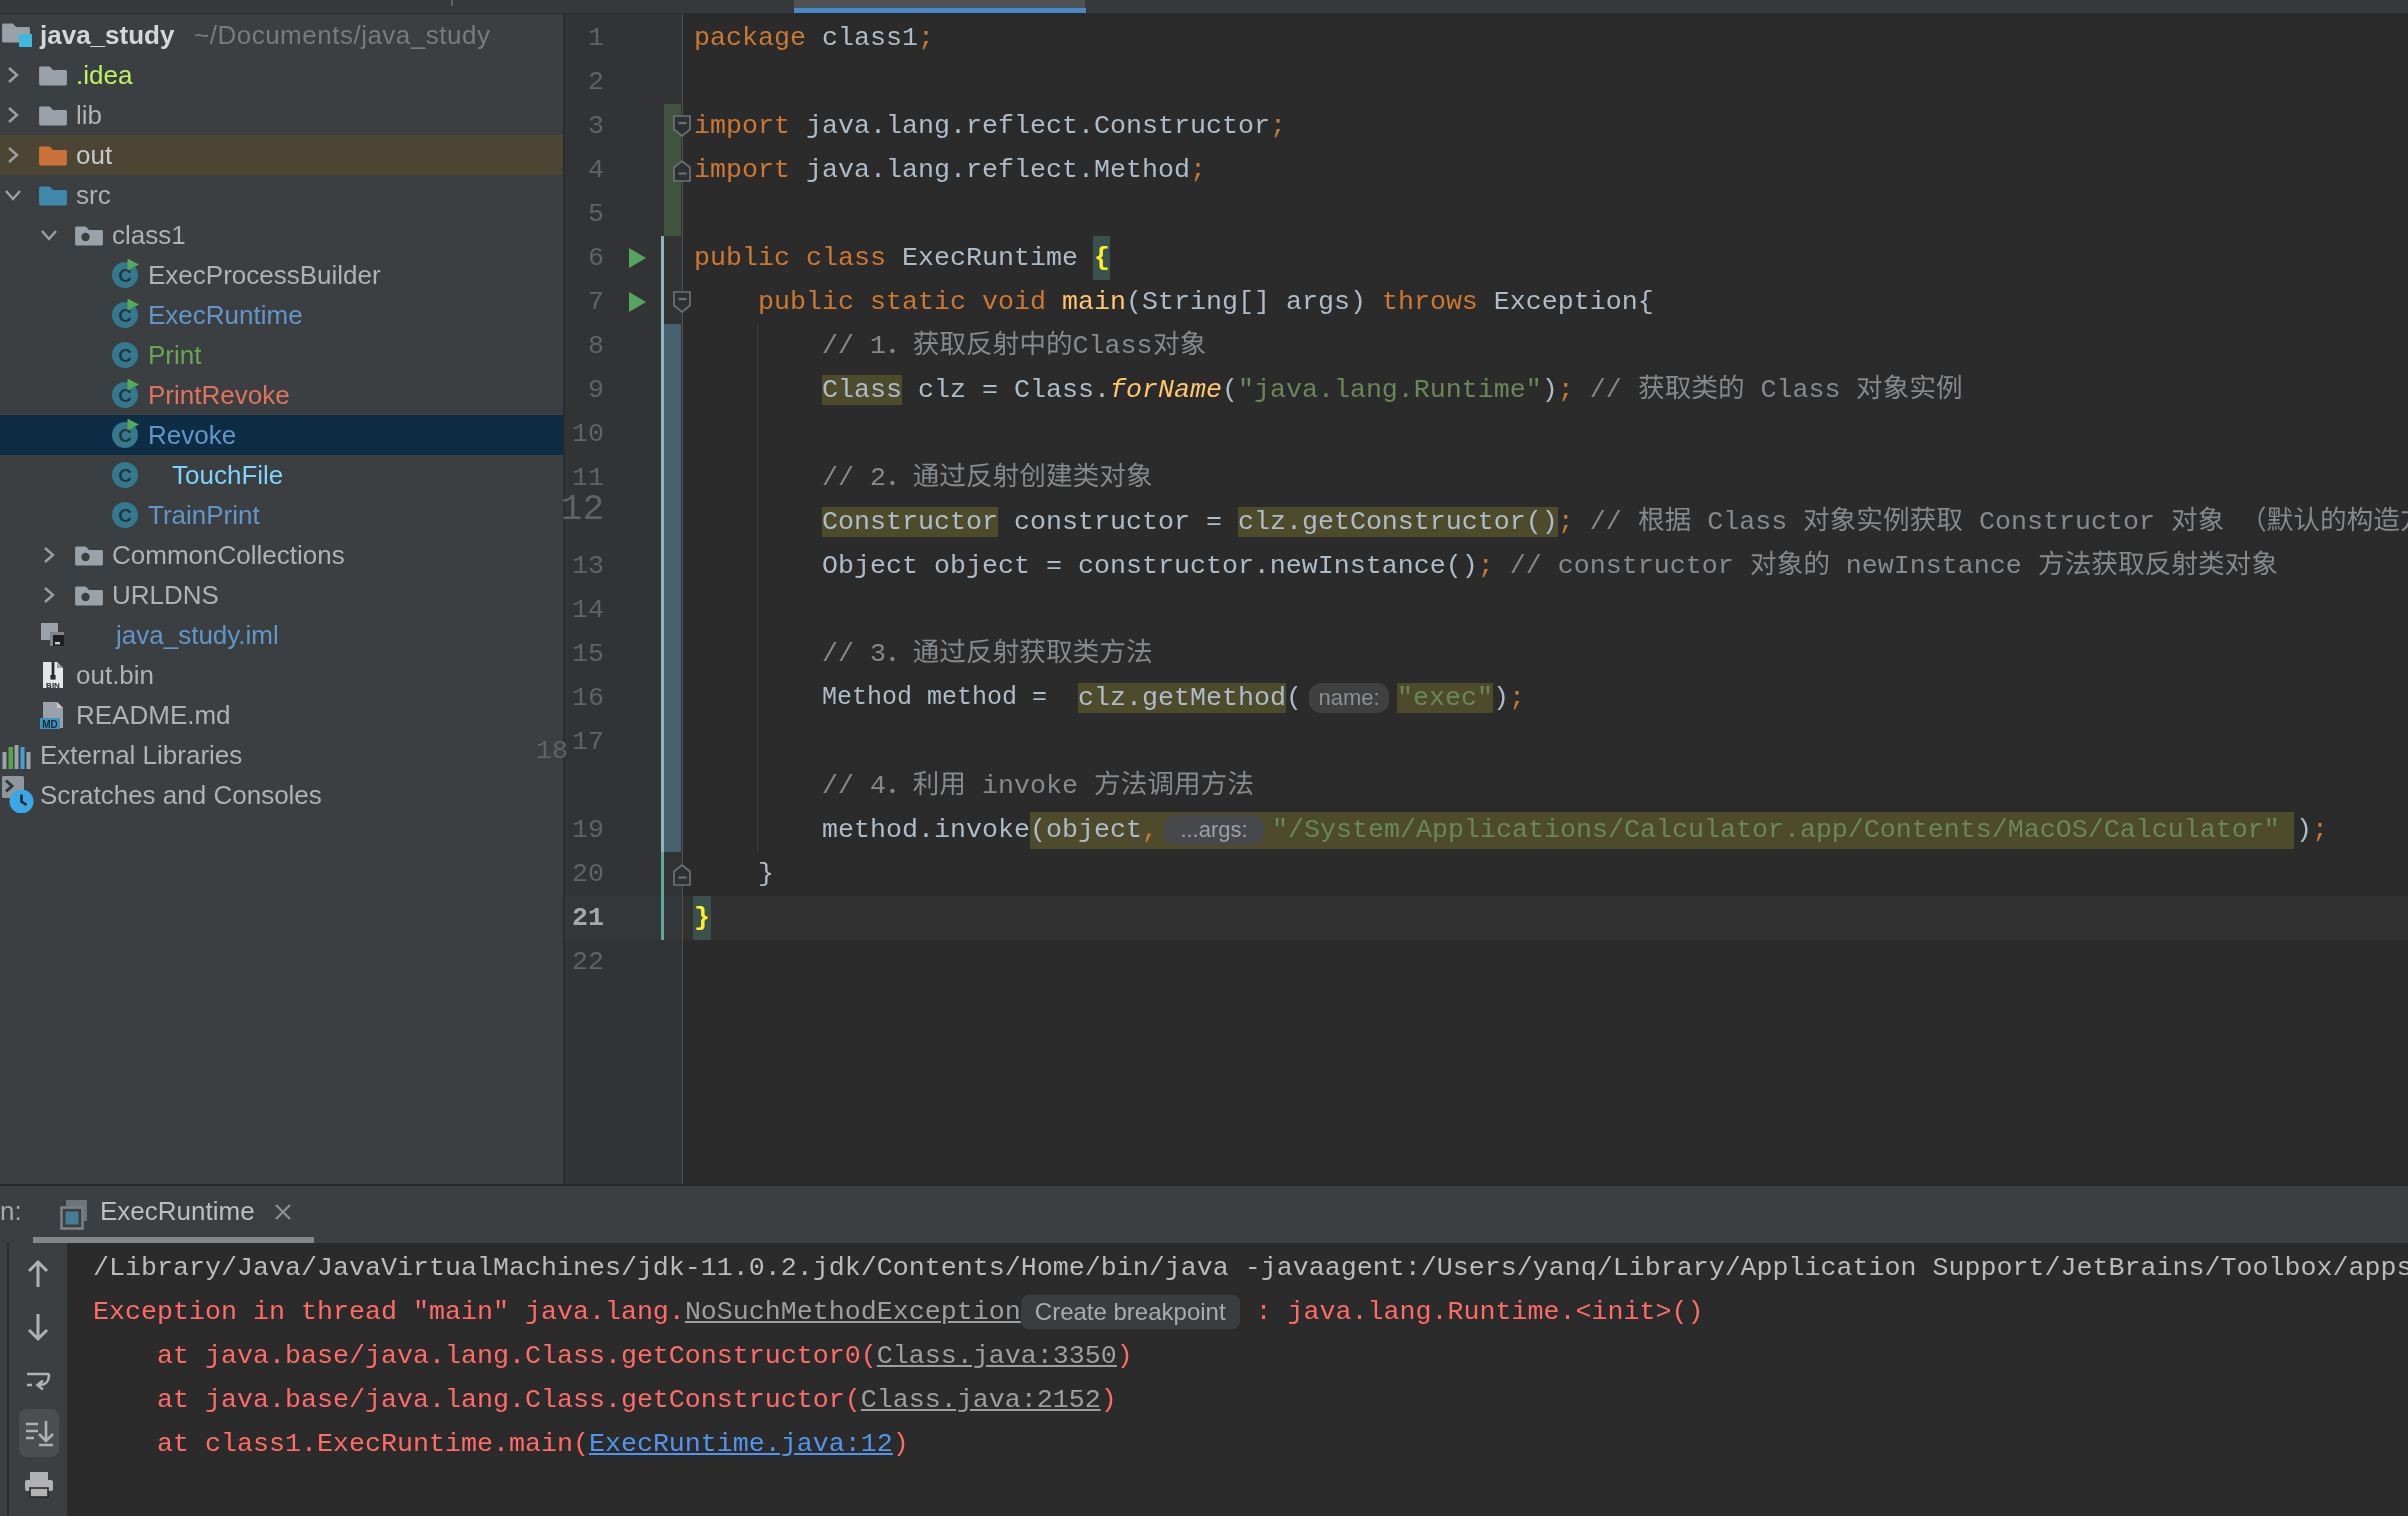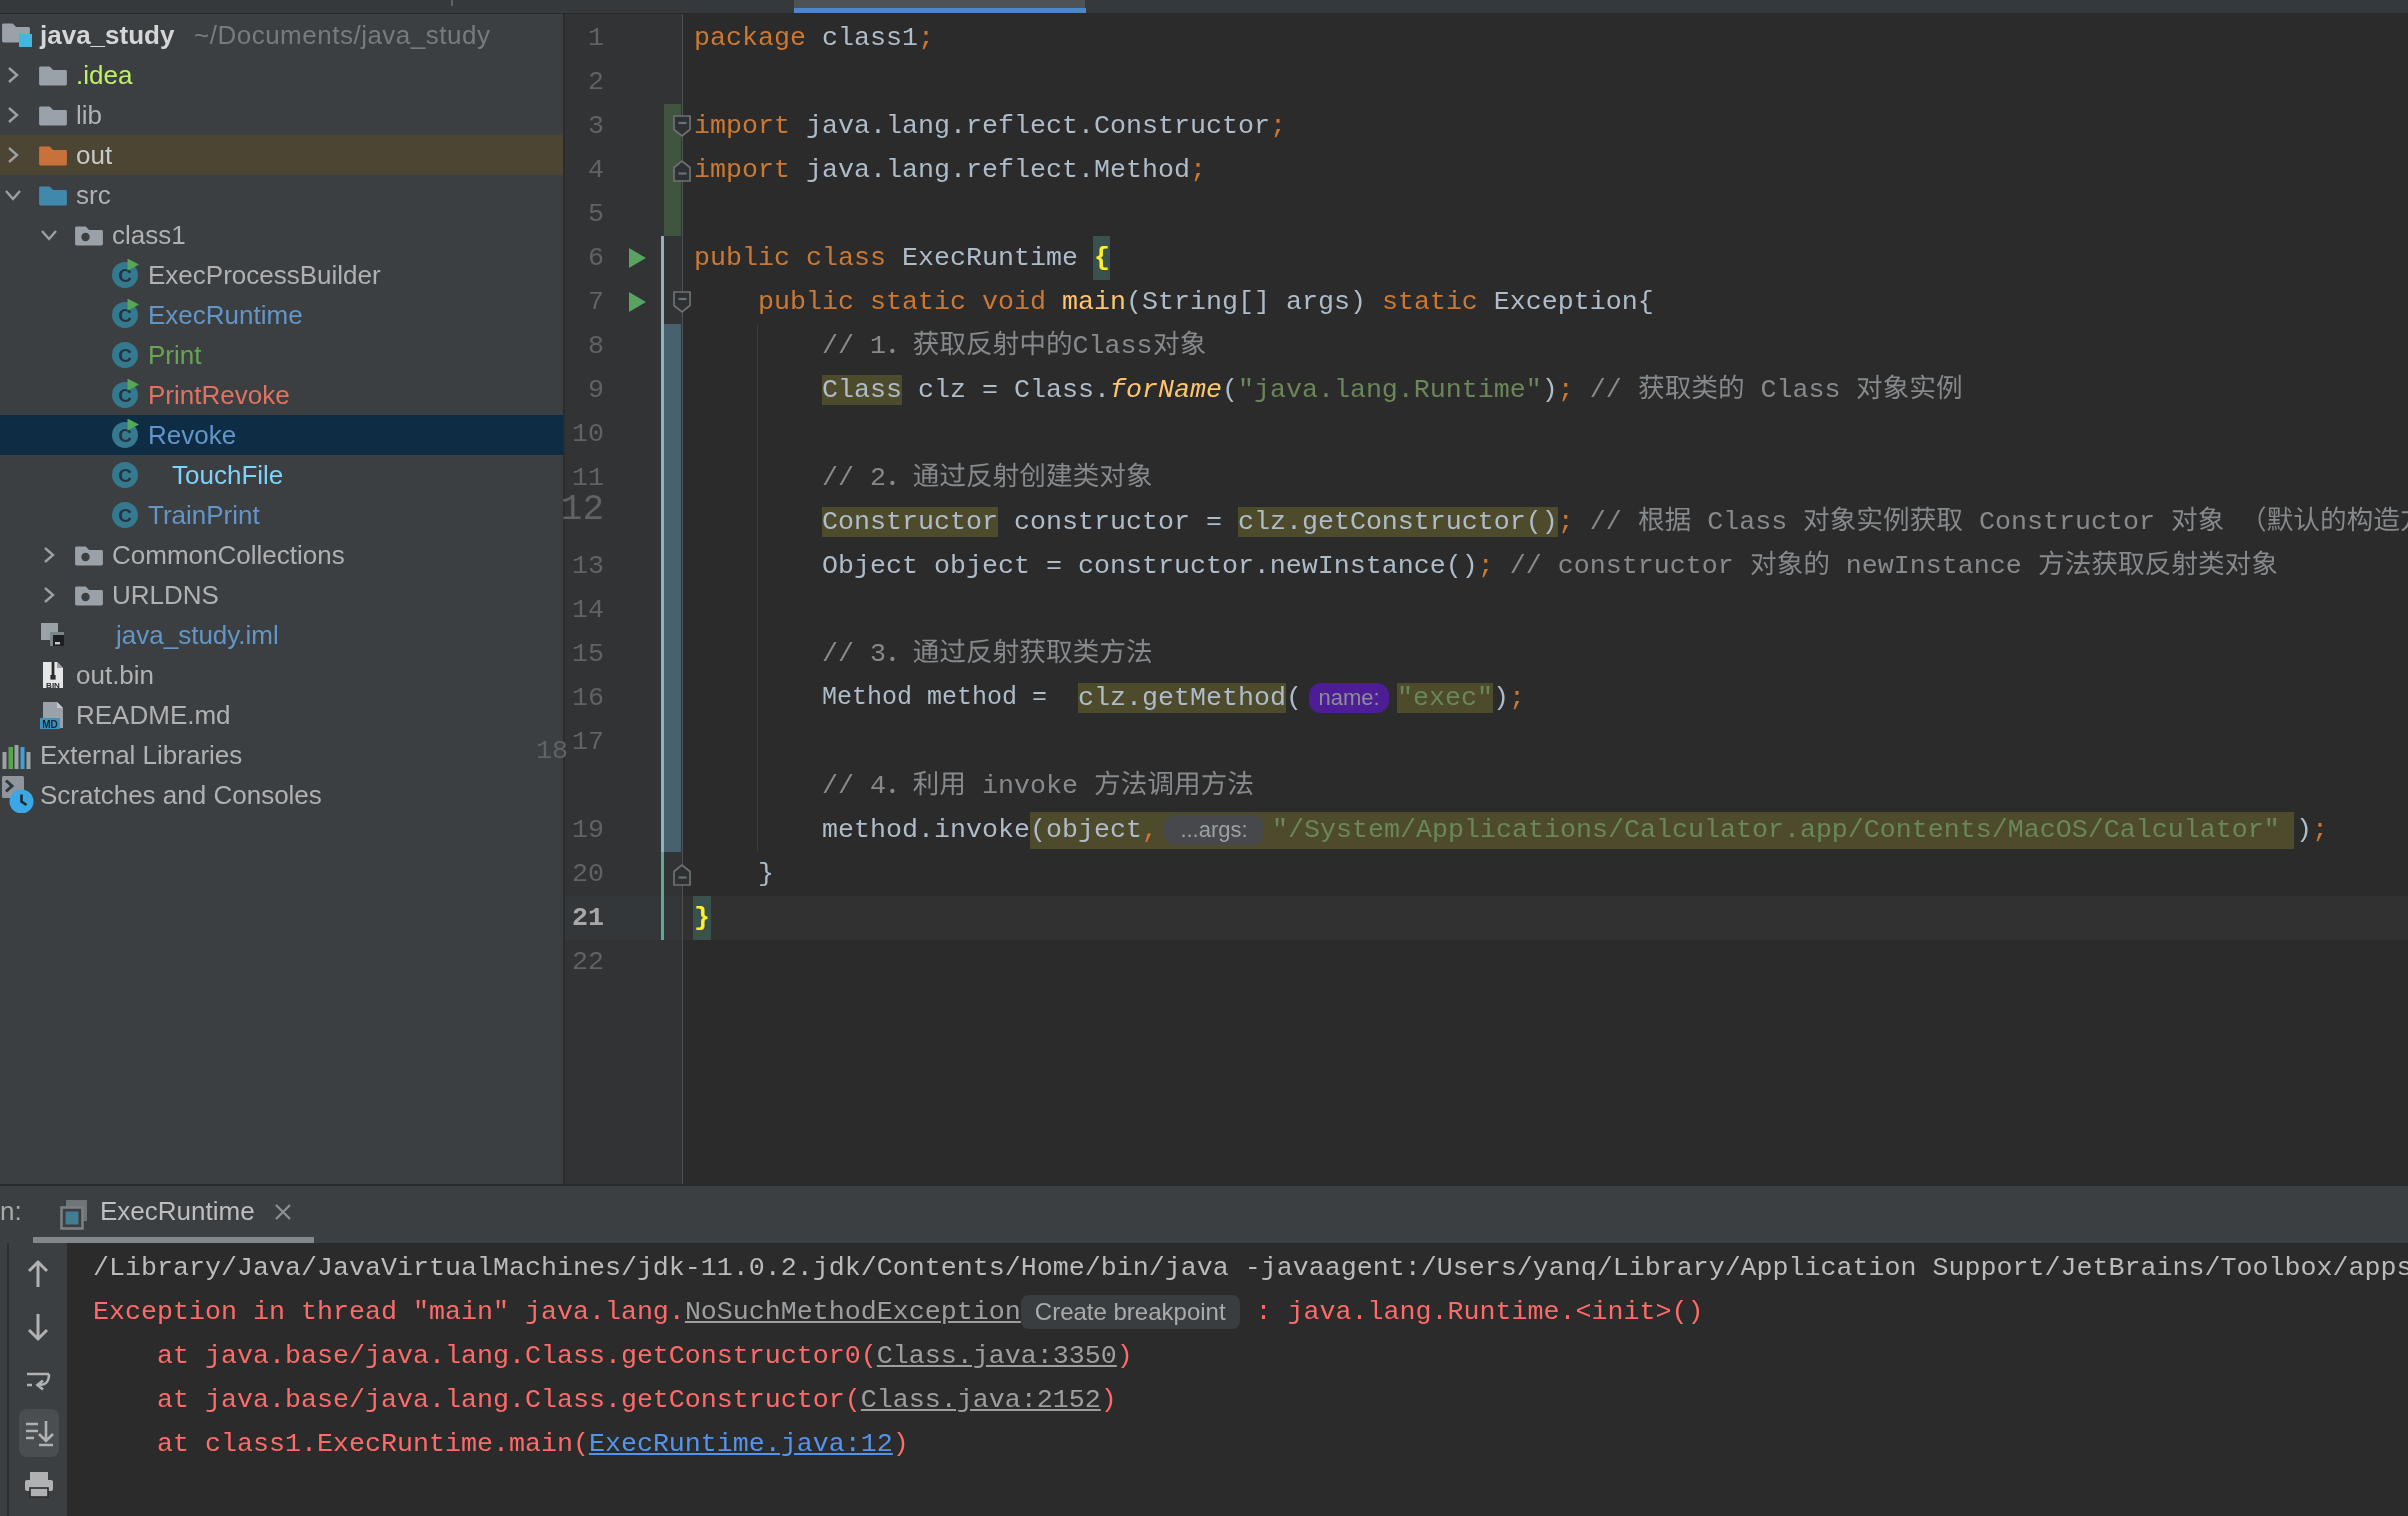--- a/index.html
+++ b/index.html
@@ -272,21 +272,21 @@
   </svg>
 <svg width="21" height="25" viewBox="0 0 21 25" style="position:absolute;left:672px;top:862px">
     <path d="M2 23 h16 v-13.5 l-8 -6.5 l-8 6.5 z" fill="#2E3133" stroke="#6E7173" stroke-width="1.7"></path>
     <path d="M6.5 15.5 h8" stroke="#6E7173" stroke-width="2.2"></path>
   </svg>
 <div style="position:absolute;left:694.0px;top:16px;height:44px;line-height:44px;white-space:pre;font-family:'Liberation Mono',monospace;font-size:26.662px;color:#AEBCC9"><span style="color:#CC7832;">package</span> class1<span style="color:#CC7832;">;</span></div>
 <div style="position:absolute;left:694.0px;top:104px;height:44px;line-height:44px;white-space:pre;font-family:'Liberation Mono',monospace;font-size:26.662px;color:#AEBCC9"><span style="color:#CC7832;">import</span> java.lang.reflect.Constructor<span style="color:#CC7832;">;</span></div>
 <div style="position:absolute;left:694.0px;top:148px;height:44px;line-height:44px;white-space:pre;font-family:'Liberation Mono',monospace;font-size:26.662px;color:#AEBCC9"><span style="color:#CC7832;">import</span> java.lang.reflect.Method<span style="color:#CC7832;">;</span></div>
 <div style="position:absolute;left:1093px;top:236px;width:17px;height:44px;background:#3B514D"></div>
 <div style="position:absolute;left:694.0px;top:236px;height:44px;line-height:44px;white-space:pre;font-family:'Liberation Mono',monospace;font-size:26.662px;color:#AEBCC9"><span style="color:#CC7832;">public class</span> ExecRuntime <span style="color:#FFEF28;font-weight:bold;">{</span></div>
-<div style="position:absolute;left:694.0px;top:280px;height:44px;line-height:44px;white-space:pre;font-family:'Liberation Mono',monospace;font-size:26.662px;color:#AEBCC9">    <span style="color:#CC7832;">public static void</span> <span style="color:#FFC66D;">main</span>(String[] args) <span style="color:#CC7832;">static</span> Exception{</div>
+<div style="position:absolute;left:694.0px;top:280px;height:44px;line-height:44px;white-space:pre;font-family:'Liberation Mono',monospace;font-size:26.662px;color:#AEBCC9">    <span style="color:#CC7832;">public static void</span> <span style="color:#FFC66D;">main</span>(String[] args) <span style="color:#CC7832;">throws</span> Exception{</div>
 <div style="position:absolute;left:694.0px;top:324px;height:44px;line-height:44px;white-space:pre;font-family:'Liberation Mono',monospace;font-size:26.662px;color:#AEBCC9">        <span style="color:#878A8D">// 1<svg style="vertical-align:top" width="186.63" height="44" viewBox="0 0 186.63 44" fill="#878A8D">
         <use href="#gff0e" transform="translate(0.00,29.10) scale(0.026662,-0.026662)"></use>
         <use href="#g83b7" transform="translate(26.66,29.10) scale(0.026662,-0.026662)"></use>
         <use href="#g53d6" transform="translate(53.32,29.10) scale(0.026662,-0.026662)"></use>
         <use href="#g53cd" transform="translate(79.99,29.10) scale(0.026662,-0.026662)"></use>
         <use href="#g5c04" transform="translate(106.65,29.10) scale(0.026662,-0.026662)"></use>
         <use href="#g4e2d" transform="translate(133.31,29.10) scale(0.026662,-0.026662)"></use>
         <use href="#g7684" transform="translate(159.97,29.10) scale(0.026662,-0.026662)"></use>
       </svg>Class<svg style="vertical-align:top" width="53.32" height="44" viewBox="0 0 53.32 44" fill="#878A8D">
         <use href="#g5bf9" transform="translate(0.00,29.10) scale(0.026662,-0.026662)"></use>
@@ -376,21 +376,21 @@
         <use href="#g8c03" transform="translate(53.32,29.10) scale(0.026662,-0.026662)"></use>
         <use href="#g7528" transform="translate(79.99,29.10) scale(0.026662,-0.026662)"></use>
         <use href="#g65b9" transform="translate(106.65,29.10) scale(0.026662,-0.026662)"></use>
         <use href="#g6cd5" transform="translate(133.31,29.10) scale(0.026662,-0.026662)"></use>
       </svg></span></div>
 <div style="position:absolute;left:694.0px;top:852px;height:44px;line-height:44px;white-space:pre;font-family:'Liberation Mono',monospace;font-size:26.662px;color:#AEBCC9">    }</div>
 <div style="position:absolute;left:693px;top:896px;width:18px;height:44px;background:#3B514D"></div>
 <div style="position:absolute;left:694.0px;top:896px;height:44px;line-height:44px;white-space:pre;font-family:'Liberation Mono',monospace;font-size:26.662px;color:#AEBCC9"><span style="color:#FFEF28;font-weight:bold;">}</span></div>
 <div style="position:absolute;left:822.0px;top:676px;height:44px;line-height:44px;white-space:pre;font-family:'Liberation Mono',monospace;font-size:25px;color:#AEBCC9;">Method method = </div>
 <div style="position:absolute;left:1078.0px;top:676px;height:44px;line-height:44px;white-space:pre;font-family:'Liberation Mono',monospace;font-size:26.662px;color:#AEBCC9;"><span style="background:#4E4A2C;">clz.getMethod</span>(</div>
-<div style="position:absolute;left:1309px;top:683px;width:80px;height:30px;line-height:30px;text-align:center;background:#4c1d95;border-radius:12px;font-family:'Liberation Sans',sans-serif;font-size:22px;color:#8A8F94">name:</div>
+<div style="position:absolute;left:1309px;top:683px;width:80px;height:30px;line-height:30px;text-align:center;background:#404040;border-radius:12px;font-family:'Liberation Sans',sans-serif;font-size:22px;color:#8A8F94">name:</div>
 <div style="position:absolute;left:1397px;top:676px;height:44px;line-height:44px;white-space:pre;font-family:'Liberation Mono',monospace;font-size:26.662px;color:#AEBCC9;"><span style="color:#6A8759;background:#4E4A2C;">"exec"</span>)<span style="color:#CC7832;">;</span></div>
 <div style="position:absolute;left:822.0px;top:808px;height:44px;line-height:44px;white-space:pre;font-family:'Liberation Mono',monospace;font-size:26.662px;color:#AEBCC9;">method.invoke</div>
 <div style="position:absolute;left:1030.0px;top:812px;width:1264px;height:37px;background:#4E4A2C"></div>
 <div style="position:absolute;left:1030.0px;top:808px;height:44px;line-height:44px;white-space:pre;font-family:'Liberation Mono',monospace;font-size:26.662px;color:#AEBCC9;">(object<span style="color:#CC7832;">,</span></div>
 <div style="position:absolute;left:1164px;top:815px;width:100px;height:30px;line-height:30px;text-align:center;background:#46484B;border-radius:12px;font-family:'Liberation Sans',sans-serif;font-size:22px;color:#9BA0A6">...args:</div>
 <div style="position:absolute;left:1272px;top:808px;height:44px;line-height:44px;white-space:pre;font-family:'Liberation Mono',monospace;font-size:26.662px;color:#AEBCC9;"><span style="color:#6A8759;">"/System/Applications/Calculator.app/Contents/MacOS/Calculator"</span></div>
 <div style="position:absolute;left:2296px;top:808px;height:44px;line-height:44px;white-space:pre;font-family:'Liberation Mono',monospace;font-size:26.662px;color:#AEBCC9;">)<span style="color:#CC7832;">;</span></div>
 <div style="position:absolute;left:0;top:1184px;width:2408px;height:2px;background:#27292B"></div>
 <div style="position:absolute;left:0;top:1186px;width:2408px;height:57px;background:#3C3F41"></div>
 <div style="position:absolute;left:0;top:1186px;height:51px;line-height:51px;font-family:'Liberation Sans',sans-serif;font-size:26px;color:#A7A9AB">n:</div>

